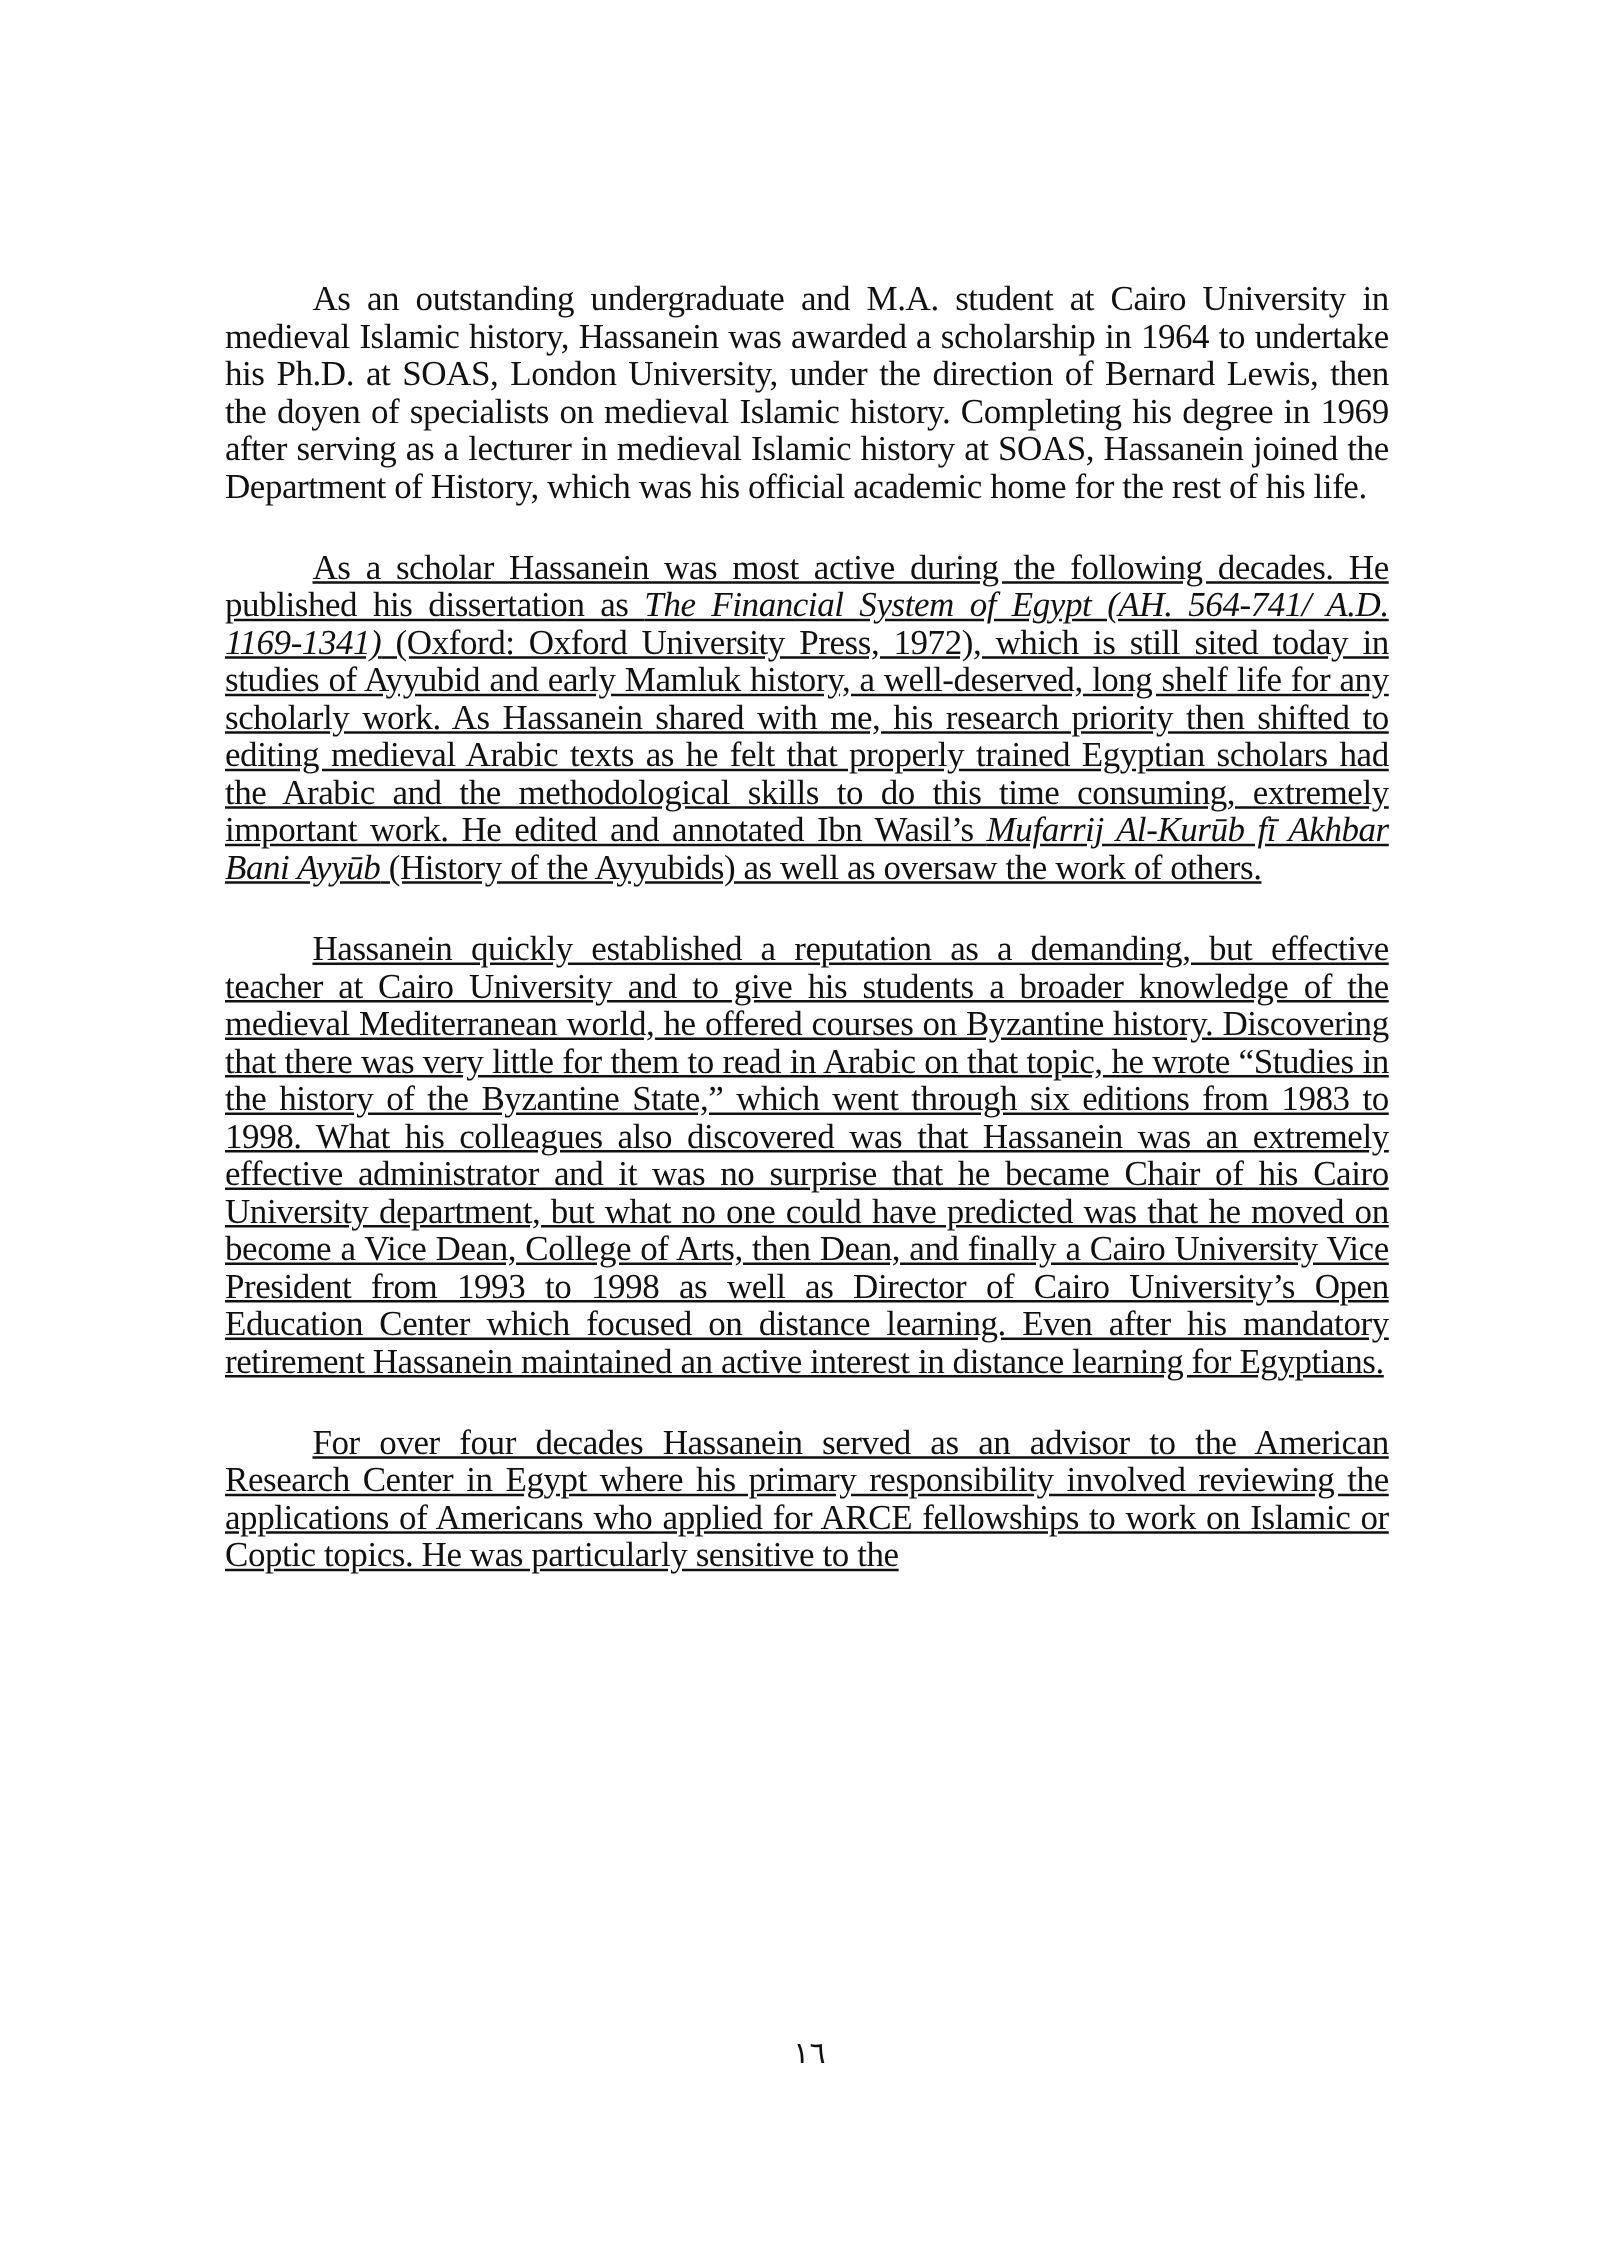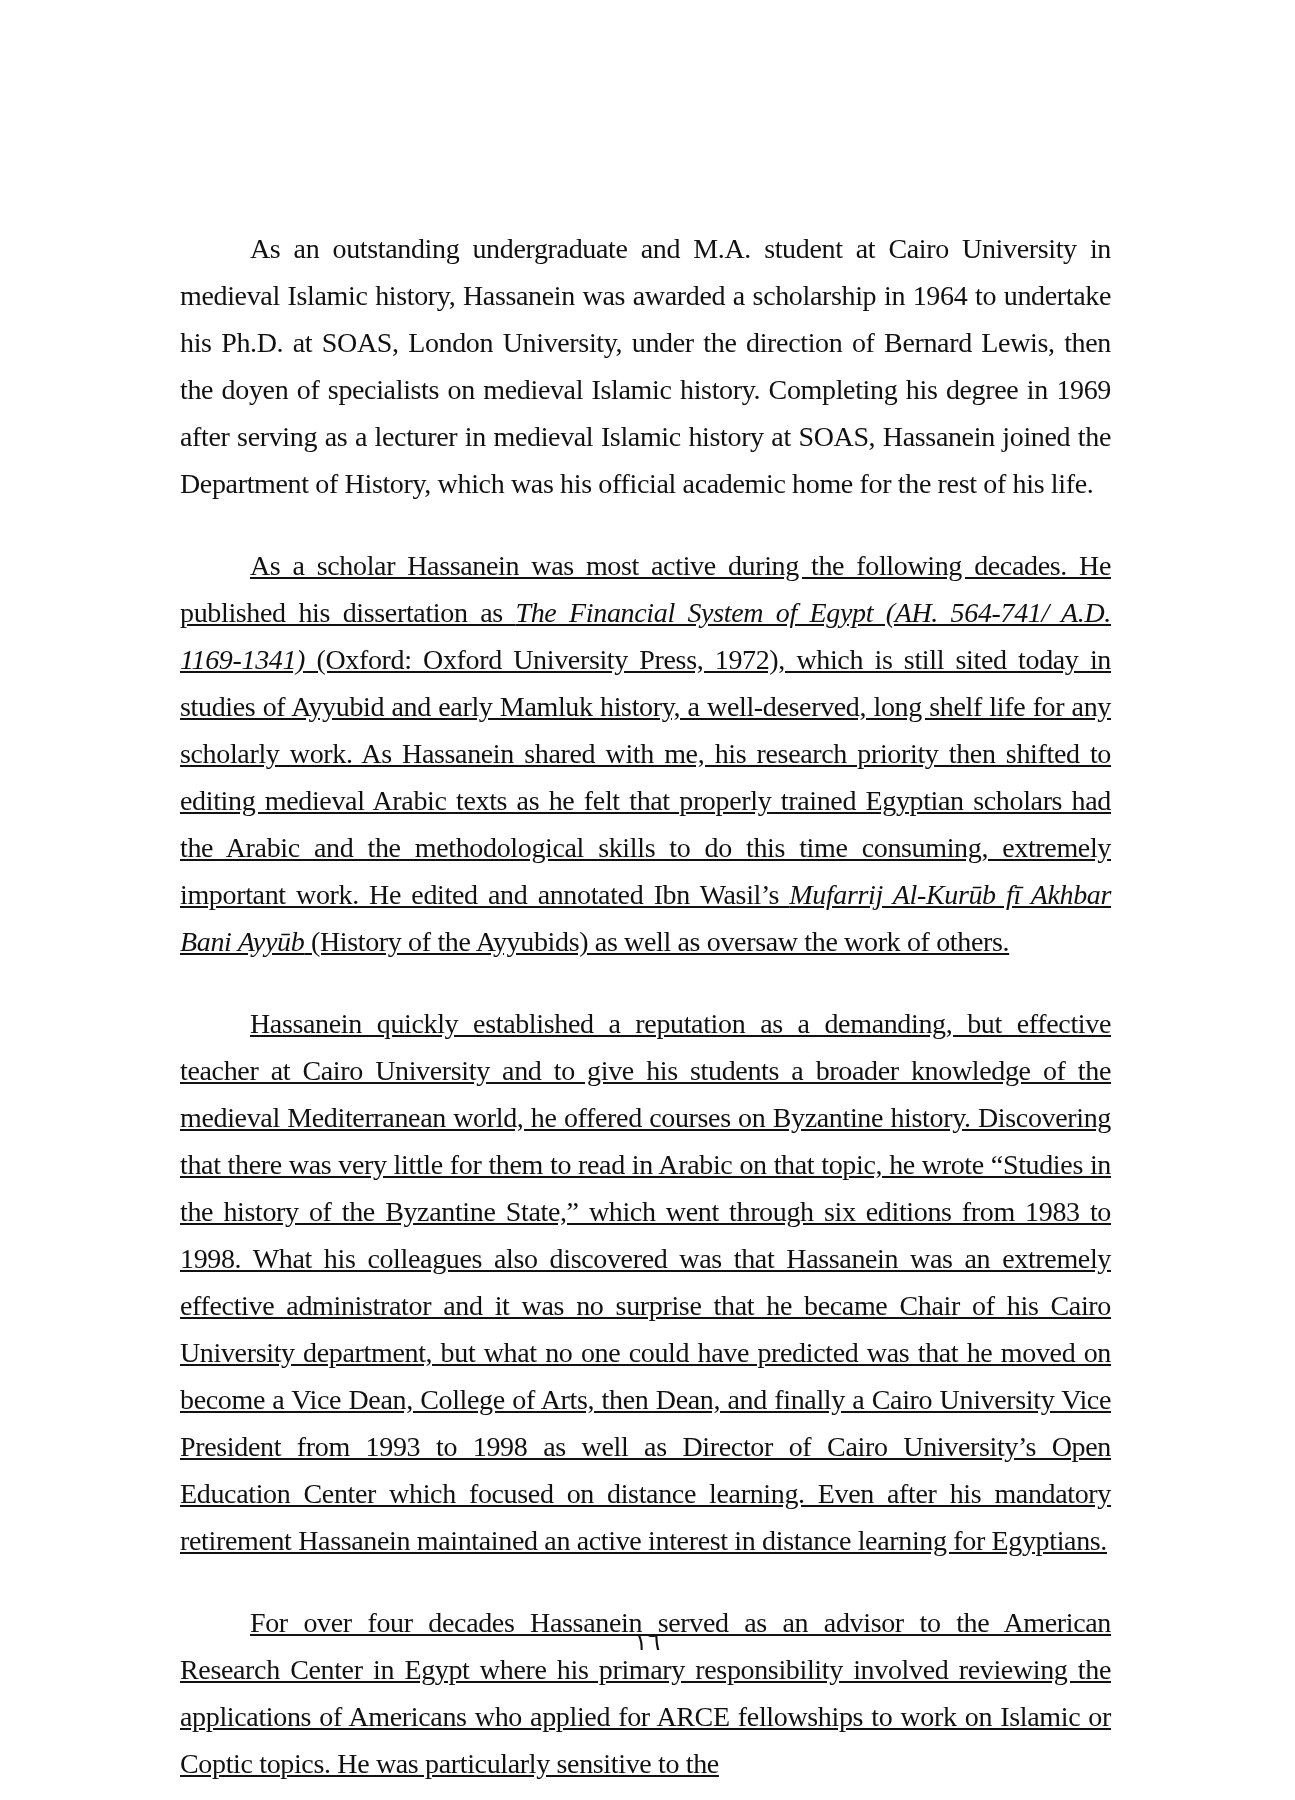--- a/index.html
+++ b/index.html
@@ -17,21 +17,21 @@
     }
     .page {
       position: absolute;
       left: 180px;
       top: 225px;
       width: 931px;
     }
     .para {
       margin: 0;
       font-size: 28px;
-      line-height: 47px;
+      line-height: 30px;
       text-align: justify;
       text-indent: 70px;
       letter-spacing: -0.35px;
       word-spacing: 0px;
     }
     .para + .para {
       margin-top: 35px;
       text-decoration: underline;
     }
     .para em {

